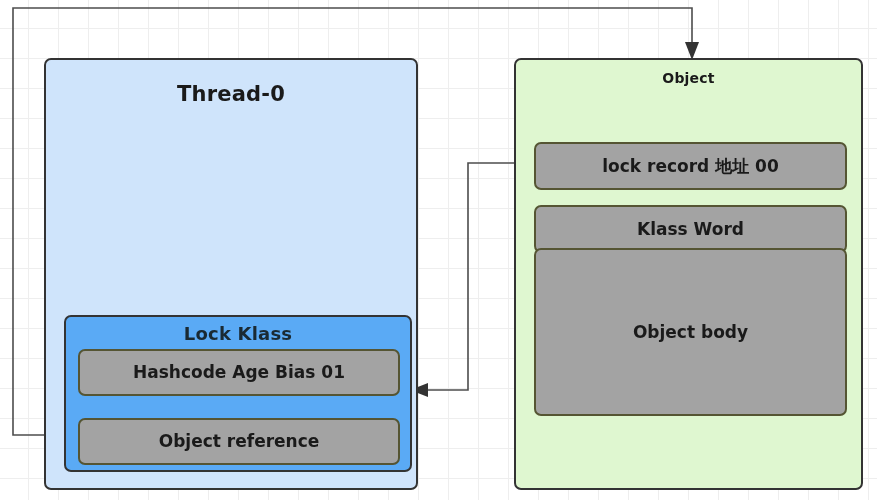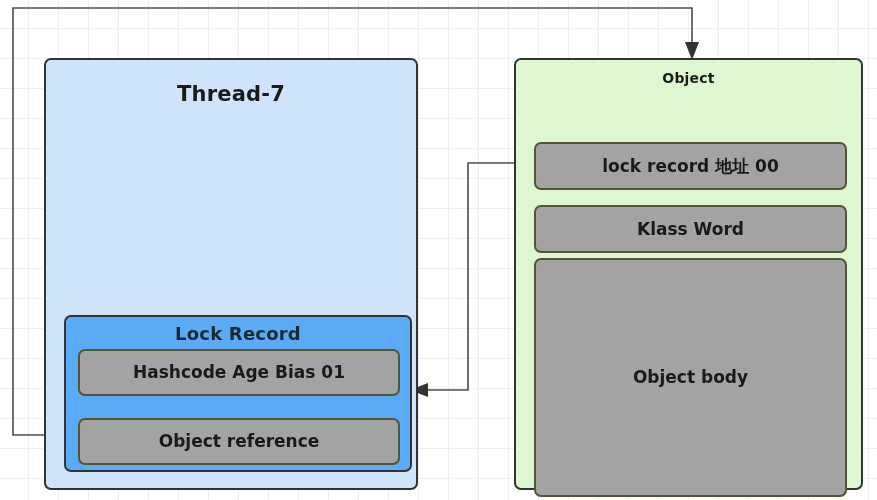--- a/index.html
+++ b/index.html
@@ -124,23 +124,23 @@
     height: 48px;
   }
   #field-klass-word {
     left: 18px;
     top: 145px;
     width: 313px;
     height: 48px;
   }
   #field-object-body {
     left: 18px;
-    top: 198px;
+    top: 188px;
     width: 313px;
-    height: 239px;
+    height: 168px;
   }
 
   
   #connectors {
     position: absolute;
     left: 0;
     top: 0;
     width: 877px;
     height: 500px;
     pointer-events: none;
@@ -163,24 +163,24 @@
   <svg id="connectors" viewBox="0 0 877 500" xmlns="http://www.w3.org/2000/svg">
 
     <path class="conn-path" d="M 70 435 L 13 435 L 13 8 L 692 8 L 692 46"></path>
     <polygon class="arrow-head" points="692,60 685,42 699,42"></polygon>
 
     <path class="conn-path" d="M 532 163 L 468 163 L 468 390 L 426 390"></path>
     <polygon class="arrow-head" points="410,390 428,383 428,397"></polygon>
   </svg>
 
   <div class="node" id="thread-box">
-    <div class="node-title" id="thread-title">Thread-7</div>
+    <div class="node-title" id="thread-title">Thread-0</div>
 
     <div class="node" id="lock-record-box" style="left:18px; top:255px;">
-      <div class="node-title" id="lock-record-title">Lock Record</div>
+      <div class="node-title" id="lock-record-title">Lock Klass</div>
 
       <div class="field" id="field-hashcode">Hashcode Age Bias 01</div>
 
       <div class="field" id="field-objref">Object reference</div>
     </div>
   </div>
 
   <div class="node" id="object-box">
     <div class="node-title" id="object-title">Object</div>
 

